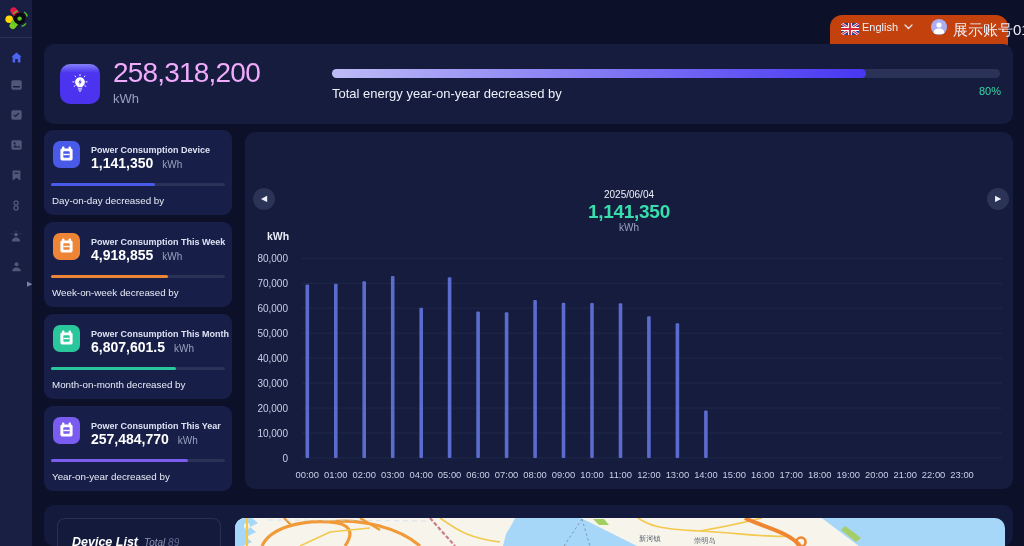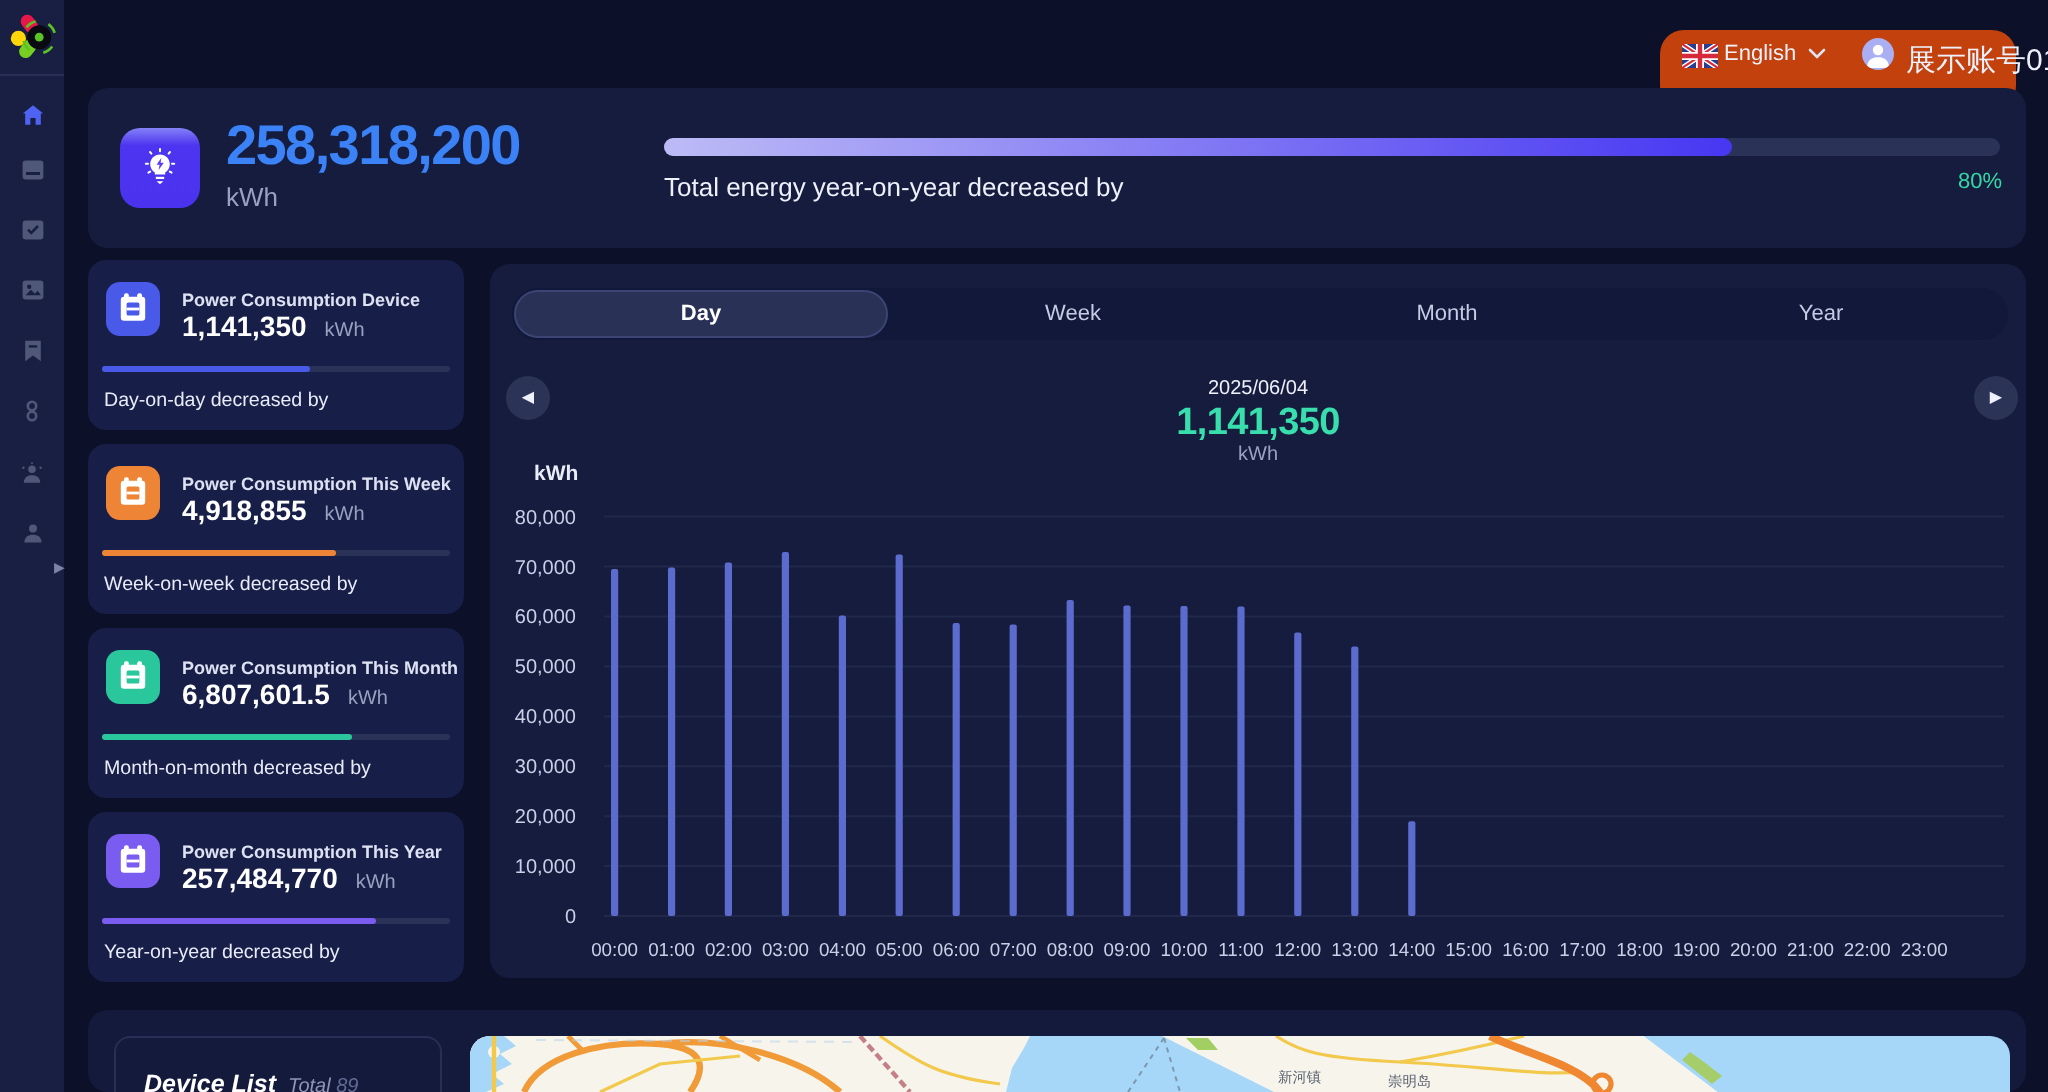--- a/index.html
+++ b/index.html
@@ -13,21 +13,21 @@
 
 #pill { position:absolute; left:830px; top:15px; width:178px; height:40px; background:#c2410c; border-radius:12px; }
 #pill .flag { position:absolute; left:11px; top:6px; }
 #pill .lang { position:absolute; left:32px; top:6px; font-size:11px; color:#eef1fa; }
 #pill .chev { position:absolute; left:74px; top:9px; } #pill .chev svg { display:block; }
 #pill .ava { position:absolute; left:101px; top:4px; width:16px; height:16px; border-radius:50%; background:#a9aff2; overflow:hidden; }
 #pill .uname { position:absolute; left:123px; top:6px; font-size:15px; color:#eef1fa; white-space:nowrap; }
 
 #hcard { position:absolute; left:44px; top:44px; width:969px; height:80px; background:#151c3e; border-radius:10px; }
 #hicon { position:absolute; left:16px; top:20px; width:40px; height:40px; border-radius:10px; background:linear-gradient(180deg,#8481f7 0%,#4c34f0 22%,#4a32ef 100%); display:flex; align-items:center; justify-content:center; }
-#hval { position:absolute; left:69px; top:12px; font-size:28px; font-weight:bold; color:#3b82f6; letter-spacing:-0.8px; line-height:1.2; }
+#hval { position:absolute; left:69px; top:12px; font-size:28px; font-weight:normal; color:#f0abfc; letter-spacing:-0.8px; line-height:1.2; }
 #hkwh { position:absolute; left:69px; top:47px; font-size:13px; color:#99a1c0; }
 #htrack { position:absolute; left:288px; top:25px; width:668px; height:9px; border-radius:5px; background:#2b3257; }
 #hfill { width:80%; height:100%; border-radius:5px; background:linear-gradient(90deg,#bdbbf6,#4737f2); }
 #hlabel { position:absolute; left:288px; top:42px; font-size:13px; color:#eef1fa; }
 #hpct { position:absolute; right:12px; top:41px; font-size:11px; color:#35d7a5; }
 
 .scard { position:absolute; left:44px; width:188px; height:85px; background:#171e47; border-radius:9px; }
 .sicon { position:absolute; left:9px; top:11px; width:27px; height:27px; border-radius:7px; }
 .stitle { position:absolute; left:47px; top:14.5px; font-size:9px; font-weight:bold; color:#dde2f3; white-space:nowrap; }
 .sval { position:absolute; left:47px; top:26px; font-size:14px; font-weight:bold; color:#fff; line-height:1; }
@@ -229,26 +229,20 @@
   <div class="sval">257,484,770<span class="skwh">kWh</span></div>
   <div class="sbar">
       <div class="sfill" style="width:79%;background:#7b5cf0"></div>
     </div>
   <div class="srow">
       <span>Year-on-year decreased by</span>
       <span class="pct">79%</span>
     </div>
 </div>
 <div id="cpanel">
-  <div id="tabs">
-    <div id="tabact">Day</div>
-    <div class="tab" style="left:187px">Week</div>
-    <div class="tab" style="left:374px">Month</div>
-    <div class="tab" style="left:561px">Year</div>
-  </div>
   <div class="arrbtn" style="left:8px">◀</div>
   <div class="arrbtn" style="right:4px">▶</div>
   <div id="cdate">2025/06/04</div>
   <div id="cval">1,141,350</div>
   <div id="ckwh">kWh</div>
   <svg class="chartsvg" width="764" height="357" viewBox="0 0 764 357">
 <line x1="57" y1="326.0" x2="757" y2="326.0" stroke="#212849" stroke-width="1"></line>
 <line x1="57" y1="301.0" x2="757" y2="301.0" stroke="#212849" stroke-width="1"></line>
 <line x1="57" y1="276.1" x2="757" y2="276.1" stroke="#212849" stroke-width="1"></line>
 <line x1="57" y1="251.1" x2="757" y2="251.1" stroke="#212849" stroke-width="1"></line>

